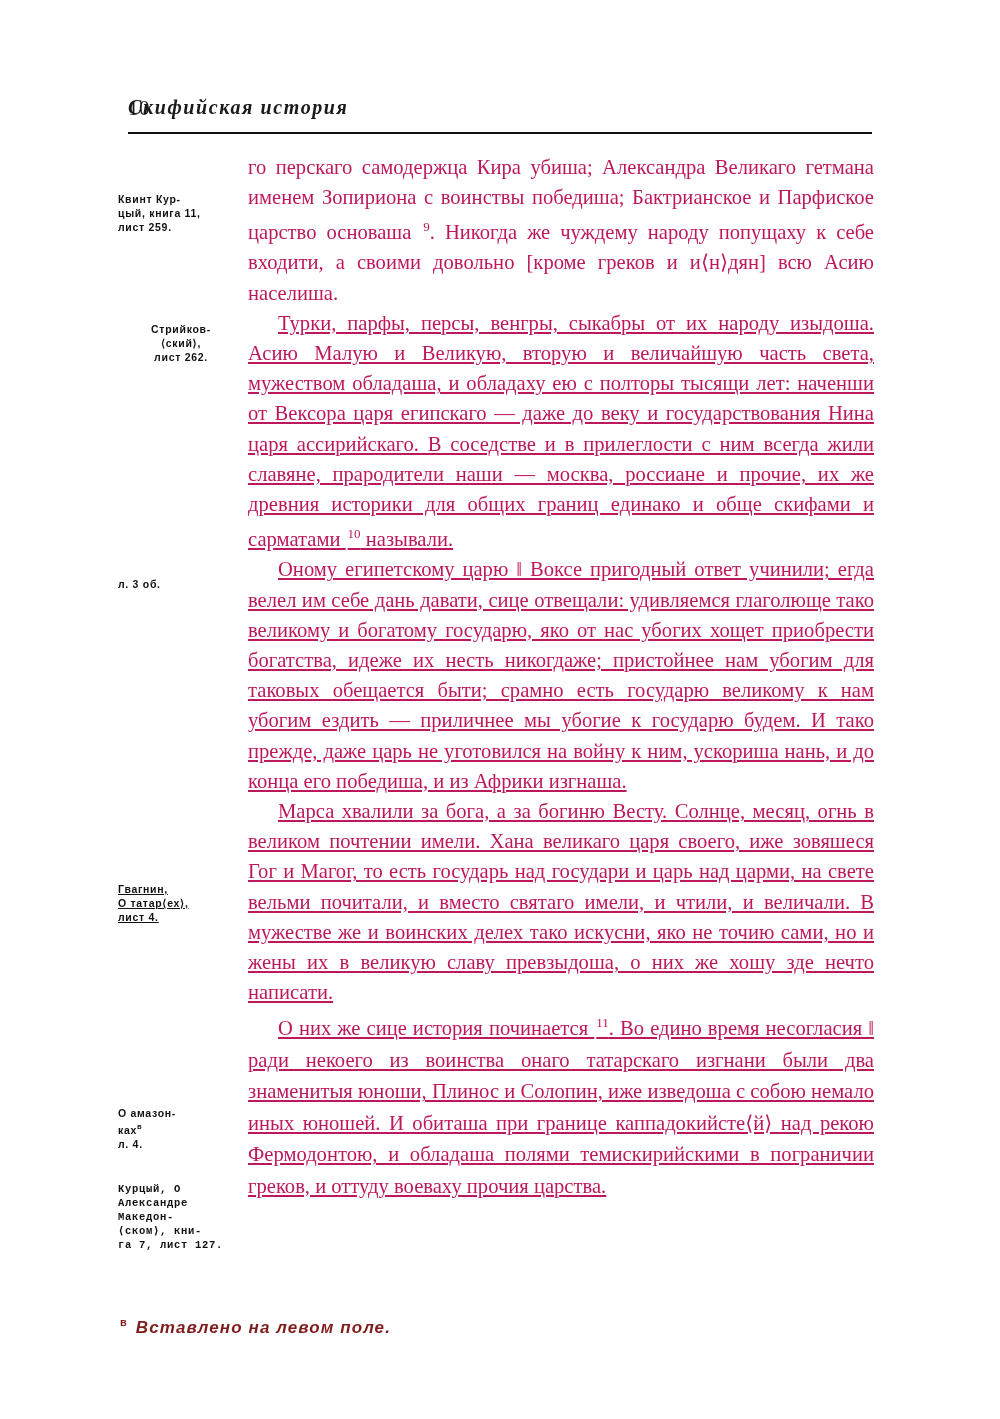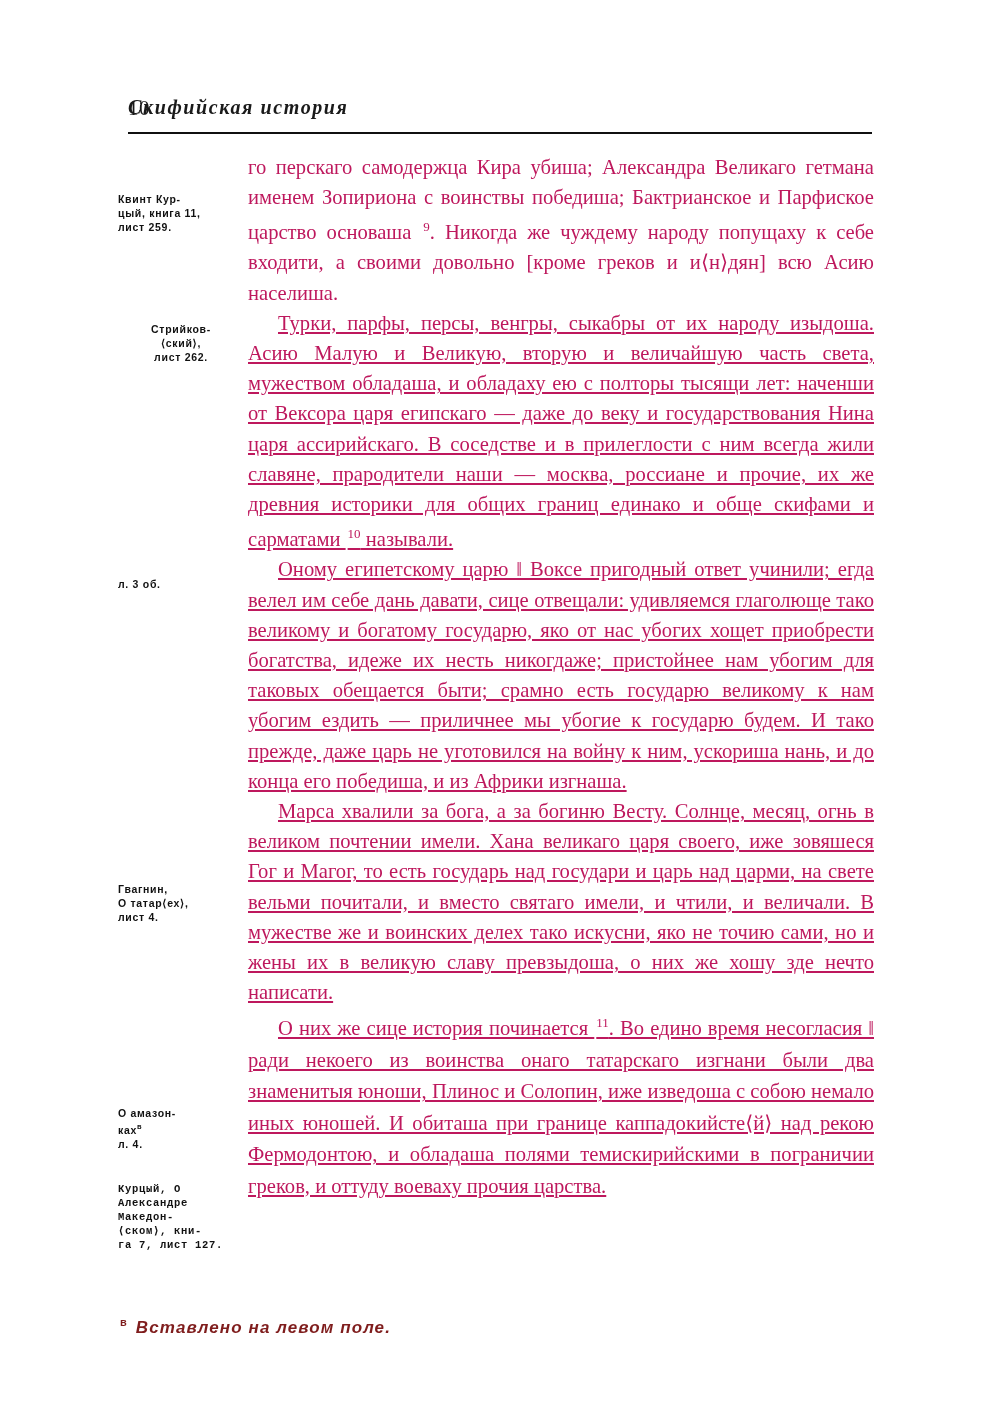--- a/index.html
+++ b/index.html
@@ -137,21 +137,21 @@
   <div class="runhead">
     <span class="folio">10</span>
     <span class="title">Скифийская история</span>
   </div>
   <div class="rule"></div>
 
   <div class="margin-col" id="margin-col">
       <div class="mnote" style="top: 42px;">Квинт  Кур-<br>цый, книга 11,<br>лист 259.</div>
       <div class="mnote" style="top: 172px; text-align: center;">Стрийков-<br>⟨ский⟩,<br>лист 262.</div>
       <div class="mnote" style="top: 384px; margin-top: 43px;">л. 3 об.</div>
-      <div class="mnote" style="top: 732px;">Гвагнин,<br>О  татар⟨ех⟩,<br>лист 4.</div>
+      <div class="mnote" style="top: 732px; text-decoration: underline;">Гвагнин,<br>О  татар⟨ех⟩,<br>лист 4.</div>
       <div class="mnote" style="top: 956px;">О амазон-<br>ках<span class="sup">в</span><br>л. 4.</div>
       <div class="mnote" style="top: 1032px; font-family: Liberation Mono, monospace;">Курцый, О<br>Александре<br>Македон-<br>⟨ском⟩,   кни-<br>га 7, лист 127.</div>
     </div>
 
   <div class="textcol" id="textcol">
       <p class="para">го перскаго самодержца Кира убиша; Александра Великаго гетмана именем Зопириона с воинствы победиша; Бактрианское и Парфиское царство основаша <span class="fn">9</span>. Никогда же чуждему народу попущаху к себе входити, а своими довольно [кроме греков и и⟨н⟩дян] всю Асию населиша.</p>
       <p class="para indent">Турки, парфы, персы, венгры, сыкабры от их народу изыдоша. Асию Малую и Великую, вторую и величайшую часть света, мужеством обладаша, и обладаху ею с полторы тысящи лет: наченши от Вексора царя египскаго — даже до веку и государствования Нина царя ассирийскаго. В соседстве и в прилеглости с ним всегда жили славяне, прародители наши — москва, россиане и прочие, их же древния историки для общих границ единако и обще скифами и сарматами <span class="fn">10</span> называли.</p>
       <p class="para indent">Оному египетскому царю ‖ Воксе пригодный ответ учинили; егда велел им себе дань давати, сице отвещали: удивляемся глаголюще тако великому и богатому государю, яко от нас убогих хощет приобрести богатства, идеже их несть никогдаже; пристойнее нам убогим для таковых обещается быти; срамно есть государю великому к нам убогим ездить — приличнее мы убогие к государю будем. И тако прежде, даже царь не уготовился на войну к ним, ускориша нань, и до конца его победиша, и из Африки изгнаша.</p>
       <p class="para indent">Марса хвалили за бога, а за богиню Весту. Солнце, месяц, огнь в великом почтении имели. Хана великаго царя своего, иже зовяшеся Гог и Магог, то есть государь над государи и царь над царми, на свете вельми почитали, и вместо святаго имели, и чтили, и величали. В мужестве же и воинских делех тако искусни, яко не точию сами, но и жены их в великую славу превзыдоша, о них же хошу зде нечто написати.</p>
       <p class="para indent" style="line-height: 31.5px;">О них же сице история починается <span class="fn">11</span>. Во едино время несогласия ‖ ради некоего из воинства онаго татарскаго изгнани были два знаменитыя юноши, Плинос и Солопин, иже изведоша с собою немало иных юношей. И обиташа при границе каппадокийсте⟨й⟩ над рекою Фермодонтою, и обладаша полями темискирийскими в пограничии греков, и оттуду воеваху прочия царства.</p>

